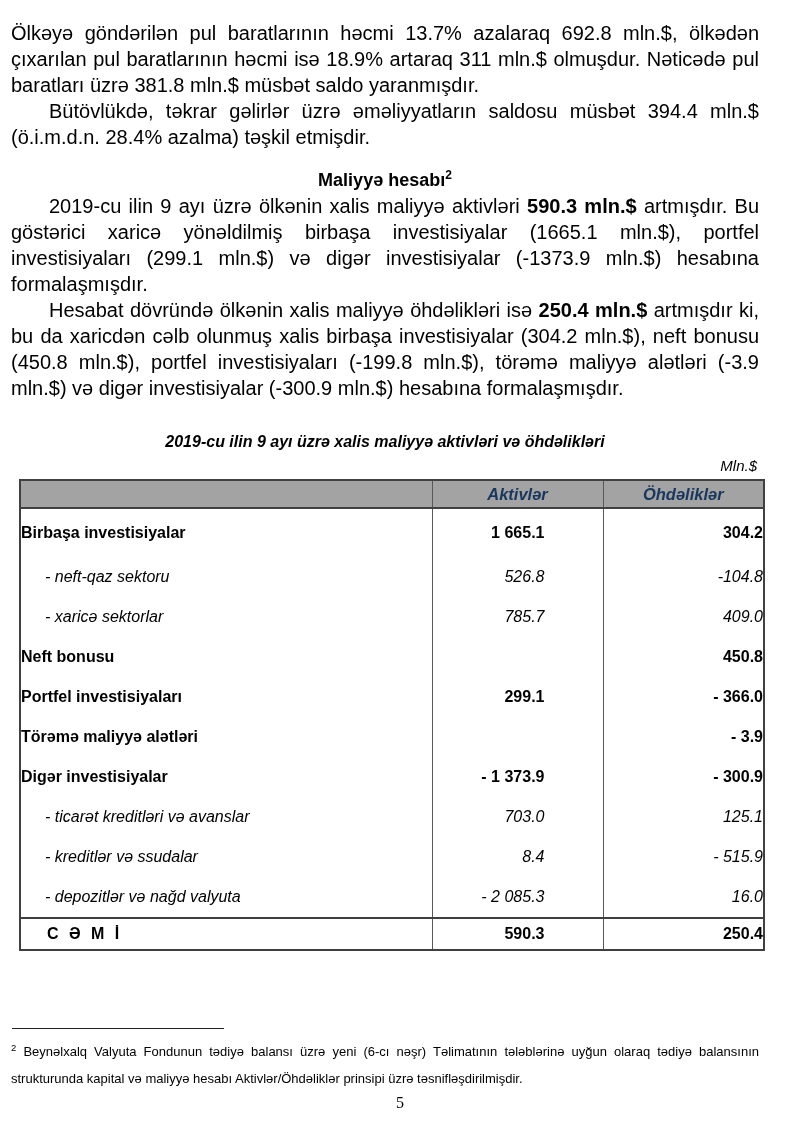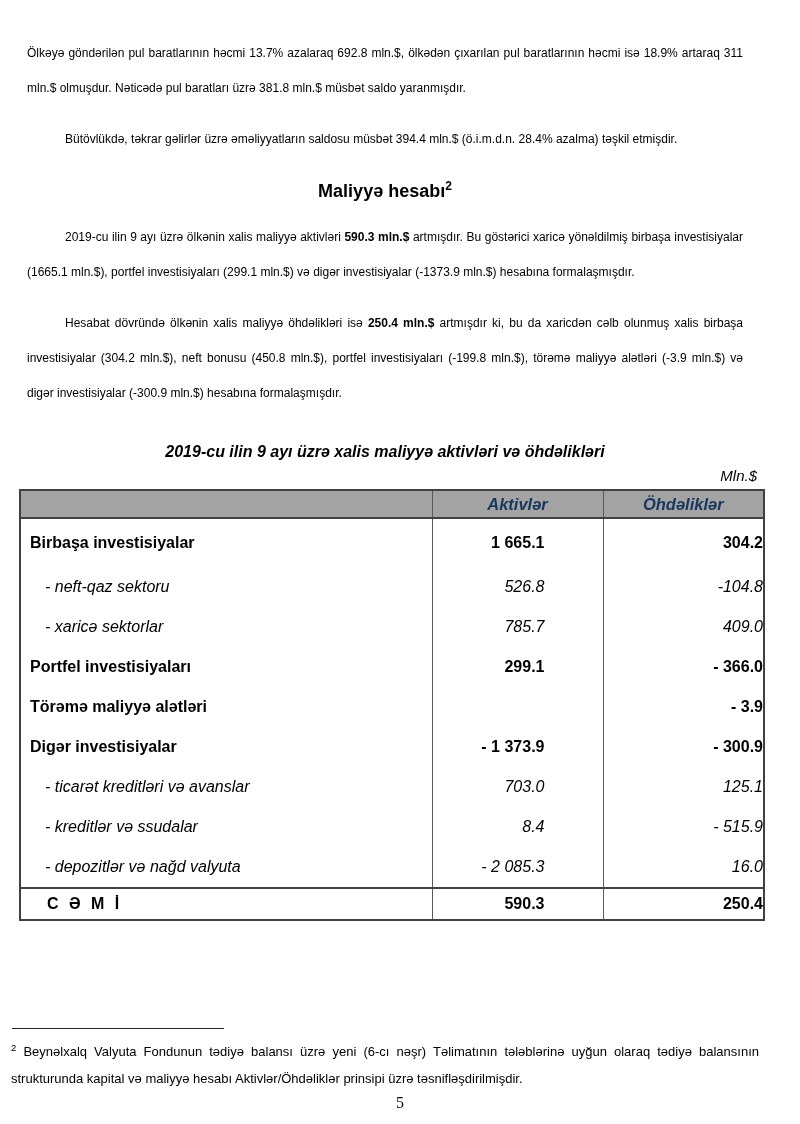--- a/index.html
+++ b/index.html
@@ -12,23 +12,23 @@
     color: #000;
     overflow: hidden;
   }
   .content {
     position: absolute;
     left: 11px;
     top: 20px;
     width: 748px;
   }
   p.body-text {
-    margin: 16px;
-    font-size: 12px;
-    line-height: 35px;
+    margin: 0;
+    font-size: 20px;
+    line-height: 26px;
     text-align: justify;
   }
   p.indent { text-indent: 38px; }
   .heading {
     margin: 12px 0 0 0;
     font-size: 18px;
     line-height: 26px;
     font-weight: bold;
     text-align: center;
   }
@@ -75,21 +75,21 @@
     border-bottom: 2px solid #404040;
   }
   .fin-table th:first-child { border-left: none; }
   .fin-table td {
     height: 40px;
     font-size: 16px;
     padding: 0;
     vertical-align: middle;
     border-left: 1.5px solid #595959;
   }
-  .fin-table td:first-child { border-left: none; padding-left: 9px; }
+  .fin-table td:first-child { border-left: none; }
   .fin-table td:nth-child(2) { text-align: right; padding-right: 58px; }
   .fin-table td:nth-child(3) { text-align: right; }
   tr.row-first td { height: 48px; }
   tr.row-bold td { font-weight: bold; }
   tr.row-italic td { font-style: italic; }
   tr.row-italic td:first-child { padding-left: 24px; }
   tr.row-total td {
     height: 30px;
     font-weight: bold;
     border-top: 2px solid #404040;
@@ -165,20 +165,25 @@
             <td>- neft-qaz sektoru</td>
             <td>526.8</td>
             <td>-104.8</td>
           </tr>
           <tr class="row-italic">
             <td>- xaricə sektorlar</td>
             <td>785.7</td>
             <td>409.0</td>
           </tr>
           <tr class="row-bold">
+            <td>Neft bonusu</td>
+            <td></td>
+            <td>450.8</td>
+          </tr>
+          <tr class="row-bold">
             <td>Portfel investisiyaları</td>
             <td>299.1</td>
             <td>- 366.0</td>
           </tr>
           <tr class="row-bold">
             <td>Törəmə maliyyə alətləri</td>
             <td></td>
             <td>- 3.9</td>
           </tr>
           <tr class="row-bold">

